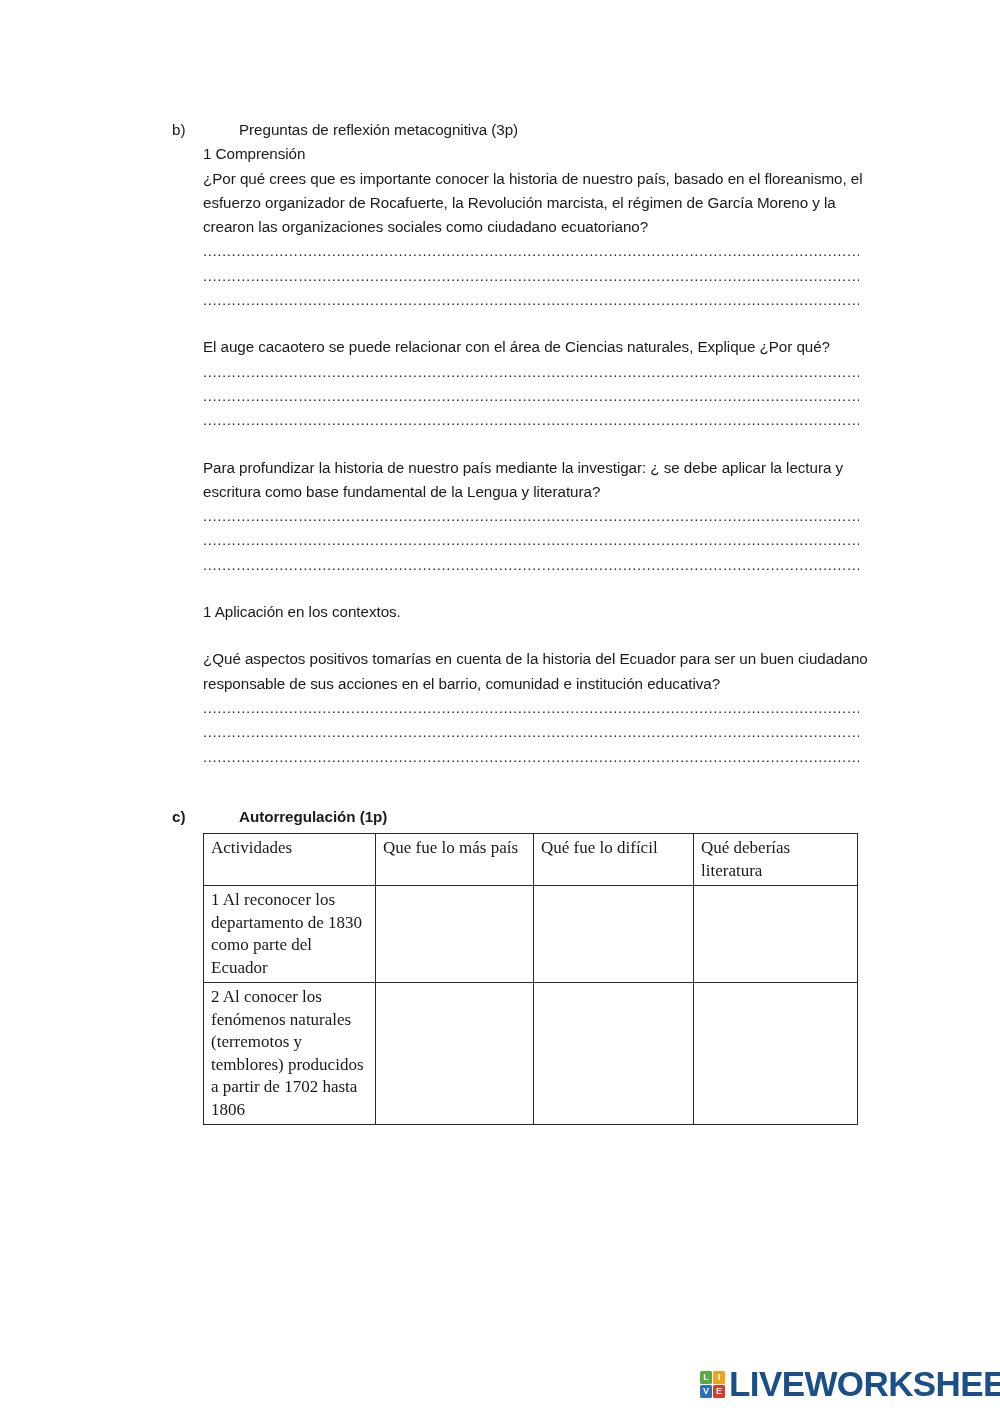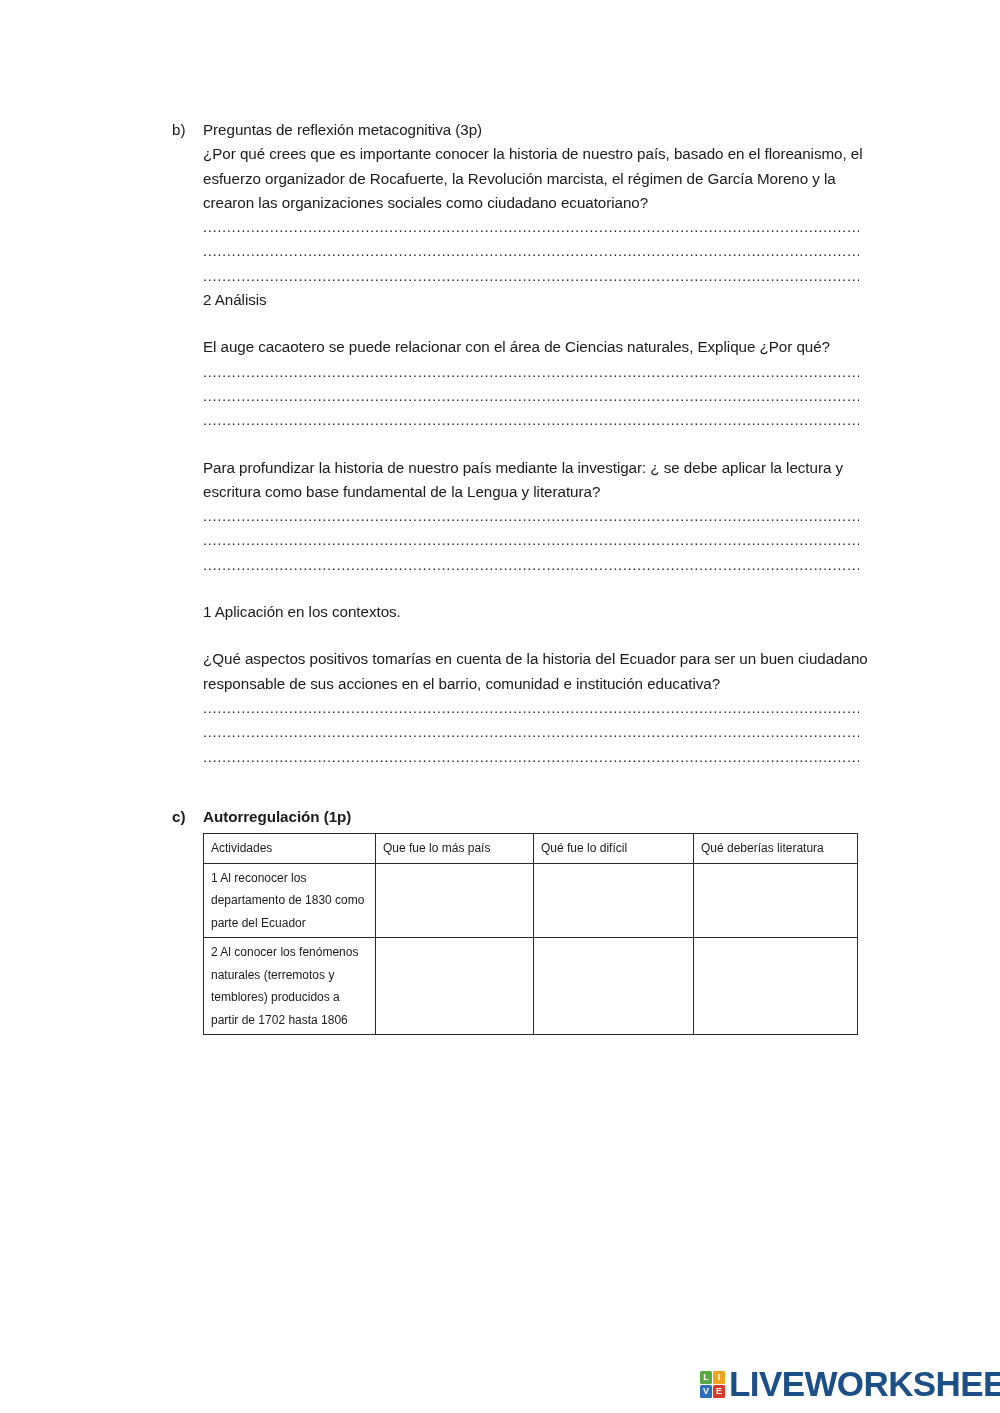--- a/index.html
+++ b/index.html
@@ -48,20 +48,21 @@
     flex: 0 0 31px;
     font-size: 15.2px;
     line-height: 24.3px;
     color: #1a1a1a;
   }
   .marker.bold { font-weight: bold; }
 
   .marker-body {
     flex: 1 1 auto;
     min-width: 0;
+    margin-left: 36px;
   }
 
   .para {
     font-size: 15.2px;
     line-height: 24.3px;
     color: #1a1a1a;
     margin: 0;
     padding: 0;
     text-align: left;
     letter-spacing: -0.05px;
@@ -93,22 +94,23 @@
   
   .table-wrap {
     margin-left: 31px;
     margin-top: 4px;
     width: 654px;
   }
   table.routine {
     border-collapse: collapse;
     table-layout: fixed;
     width: 654px;
-    font-size: 12px;
+    font-size: 17px;
     line-height: 22.5px;
+    font-family: Liberation Serif, serif;
   }
   table.routine td, table.routine th {
     border: 1.2px solid #2a2a2a;
     vertical-align: top;
     padding: 3px 5px 3px 7px;
     font-weight: normal;
     text-align: left;
     color: #1a1a1a;
   }
   table.routine col.c1 { width: 172px; }
@@ -166,30 +168,30 @@
 
     <div class="section">
 
       <div class="marker-row">
         <div class="marker">b)</div>
         <div class="marker-body">
           <p class="para">Preguntas de reflexión metacognitiva (3p)</p>
         </div>
       </div>
 
+      <p class="para indent">1 Comprensión</p>
 
       <p class="para indent">¿Por qué crees que es importante conocer la historia de nuestro país, basado en el floreanismo, el esfuerzo organizador de Rocafuerte, la Revolución marcista, el régimen de García Moreno y la crearon las organizaciones sociales como ciudadano ecuatoriano?</p>
 
       <div class="dotted-block">
         <div class="dotline">......................................................................................................................................................</div>
         <div class="dotline">......................................................................................................................................................</div>
         <div class="dotline">......................................................................................................................................................</div>
       </div>
 
-      <p class="para indent">2 Análisis</p>
 
       <div class="spacer-md"></div>
 
       <p class="para indent">El auge cacaotero se puede relacionar con el área de Ciencias naturales, Explique ¿Por qué?</p>
 
       <div class="dotted-block">
         <div class="dotline">......................................................................................................................................................</div>
         <div class="dotline">......................................................................................................................................................</div>
         <div class="dotline">......................................................................................................................................................</div>
       </div>

